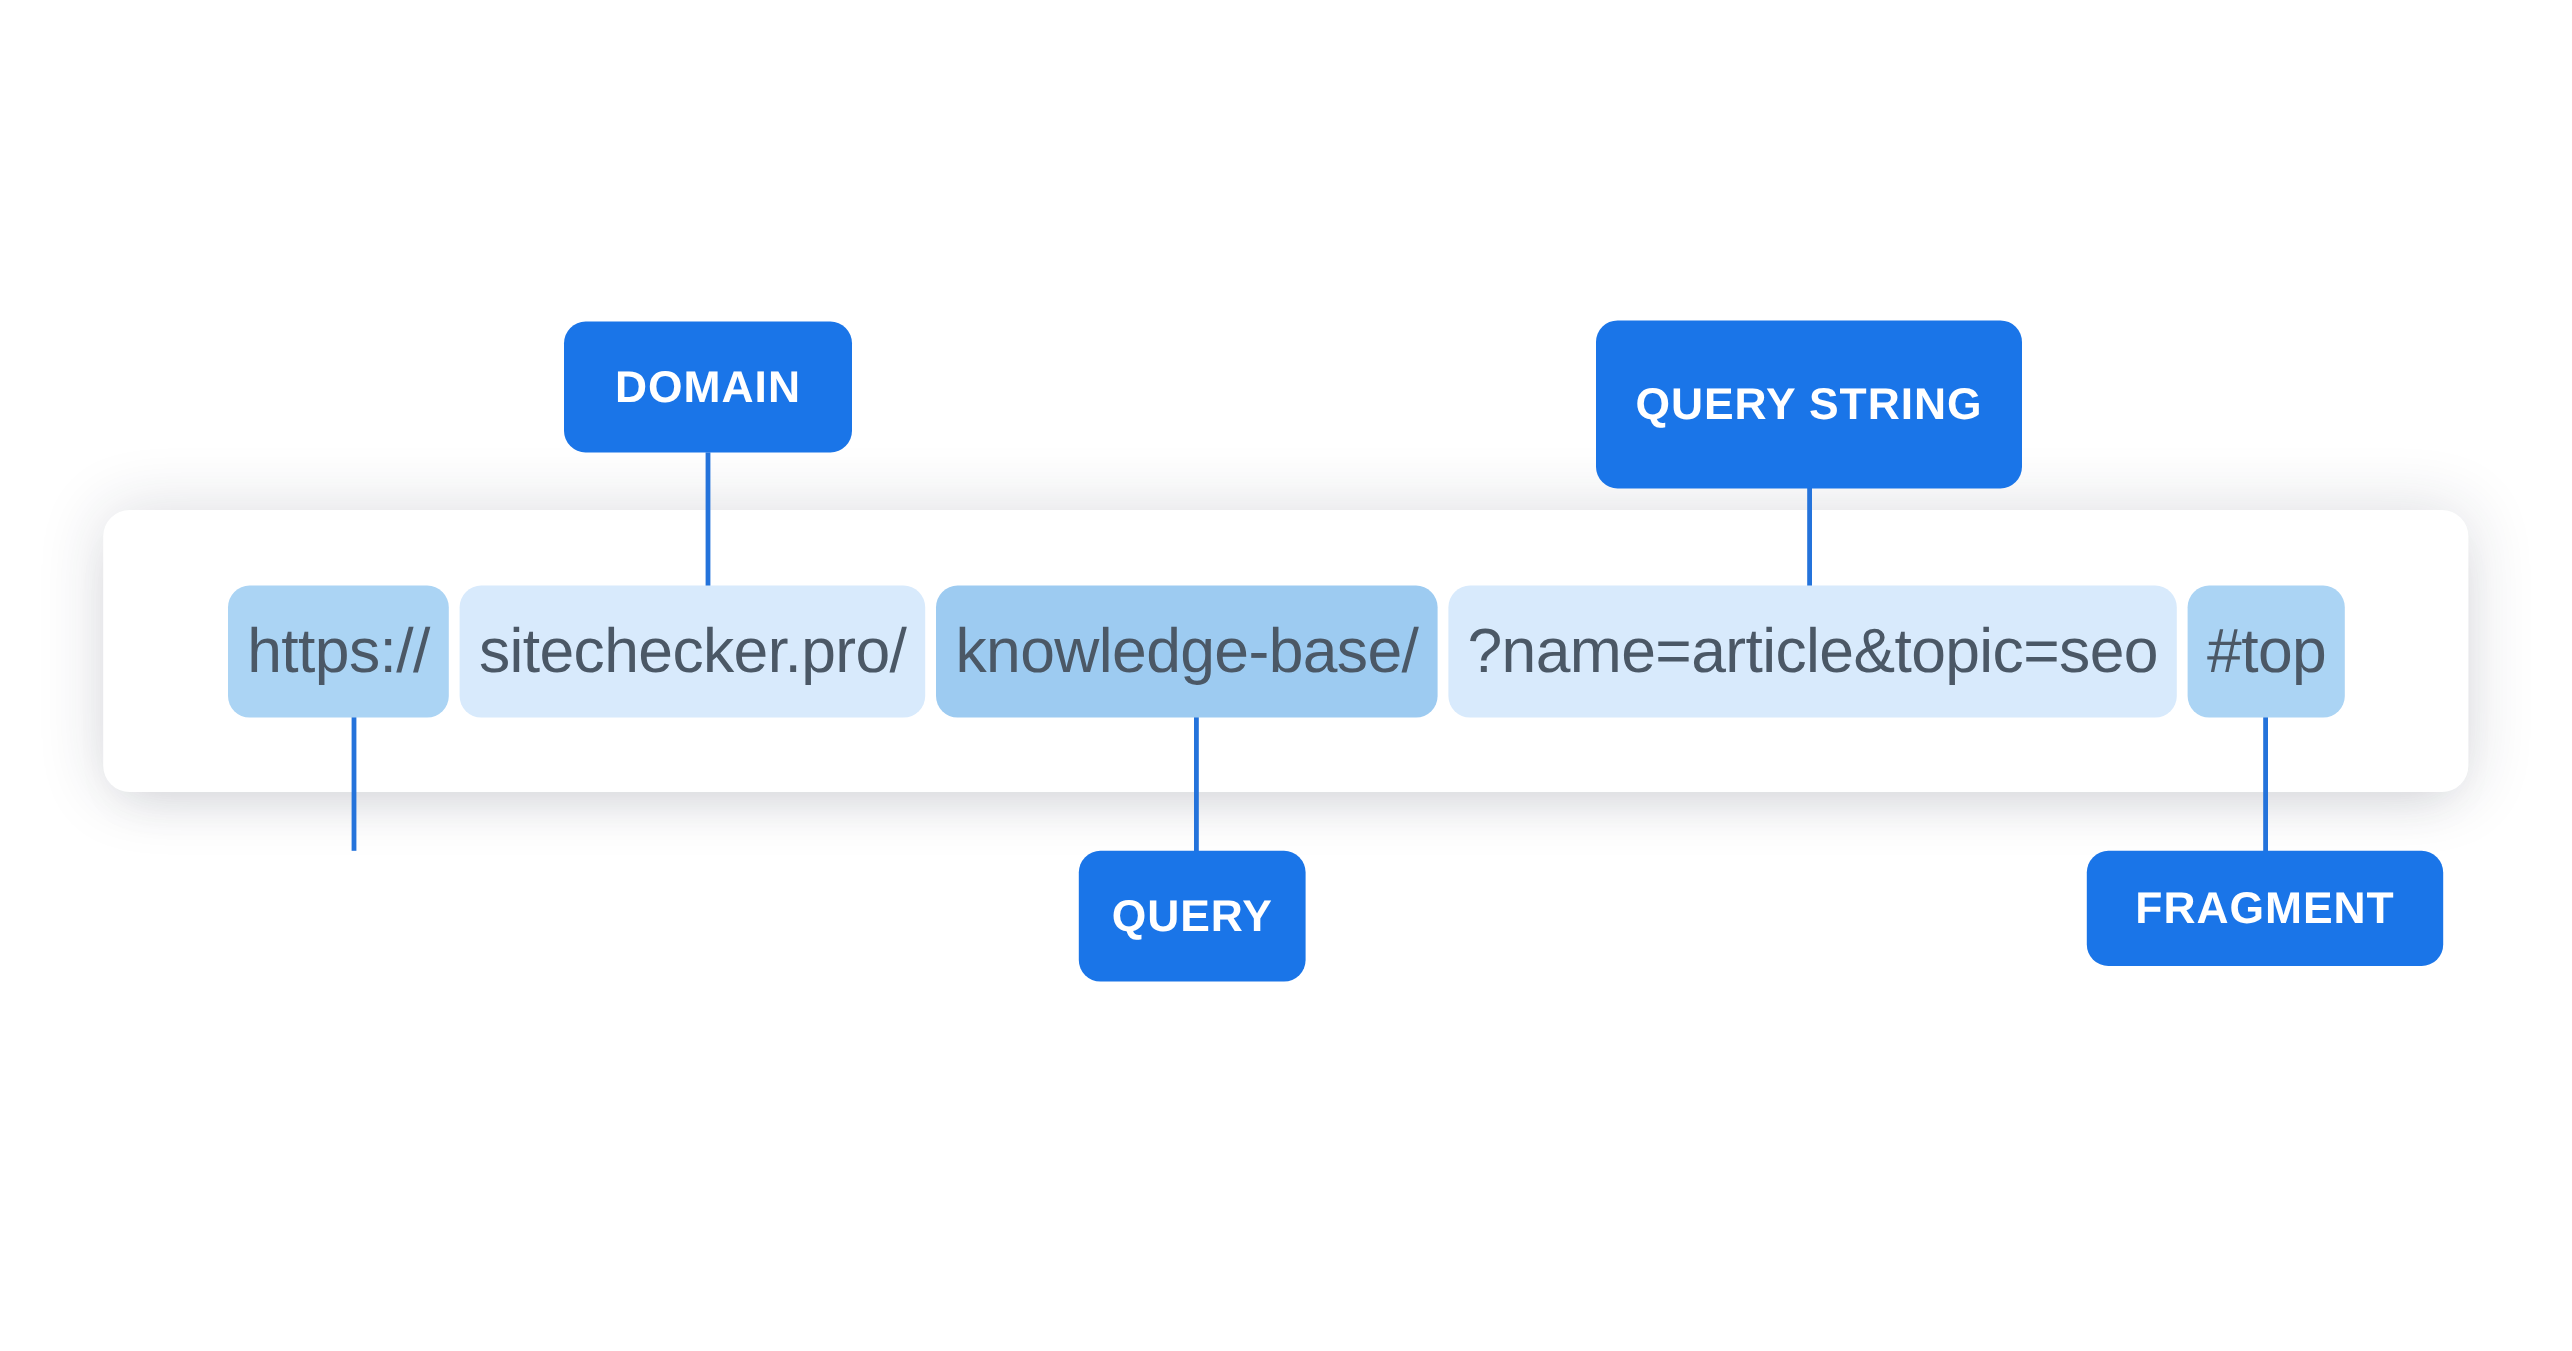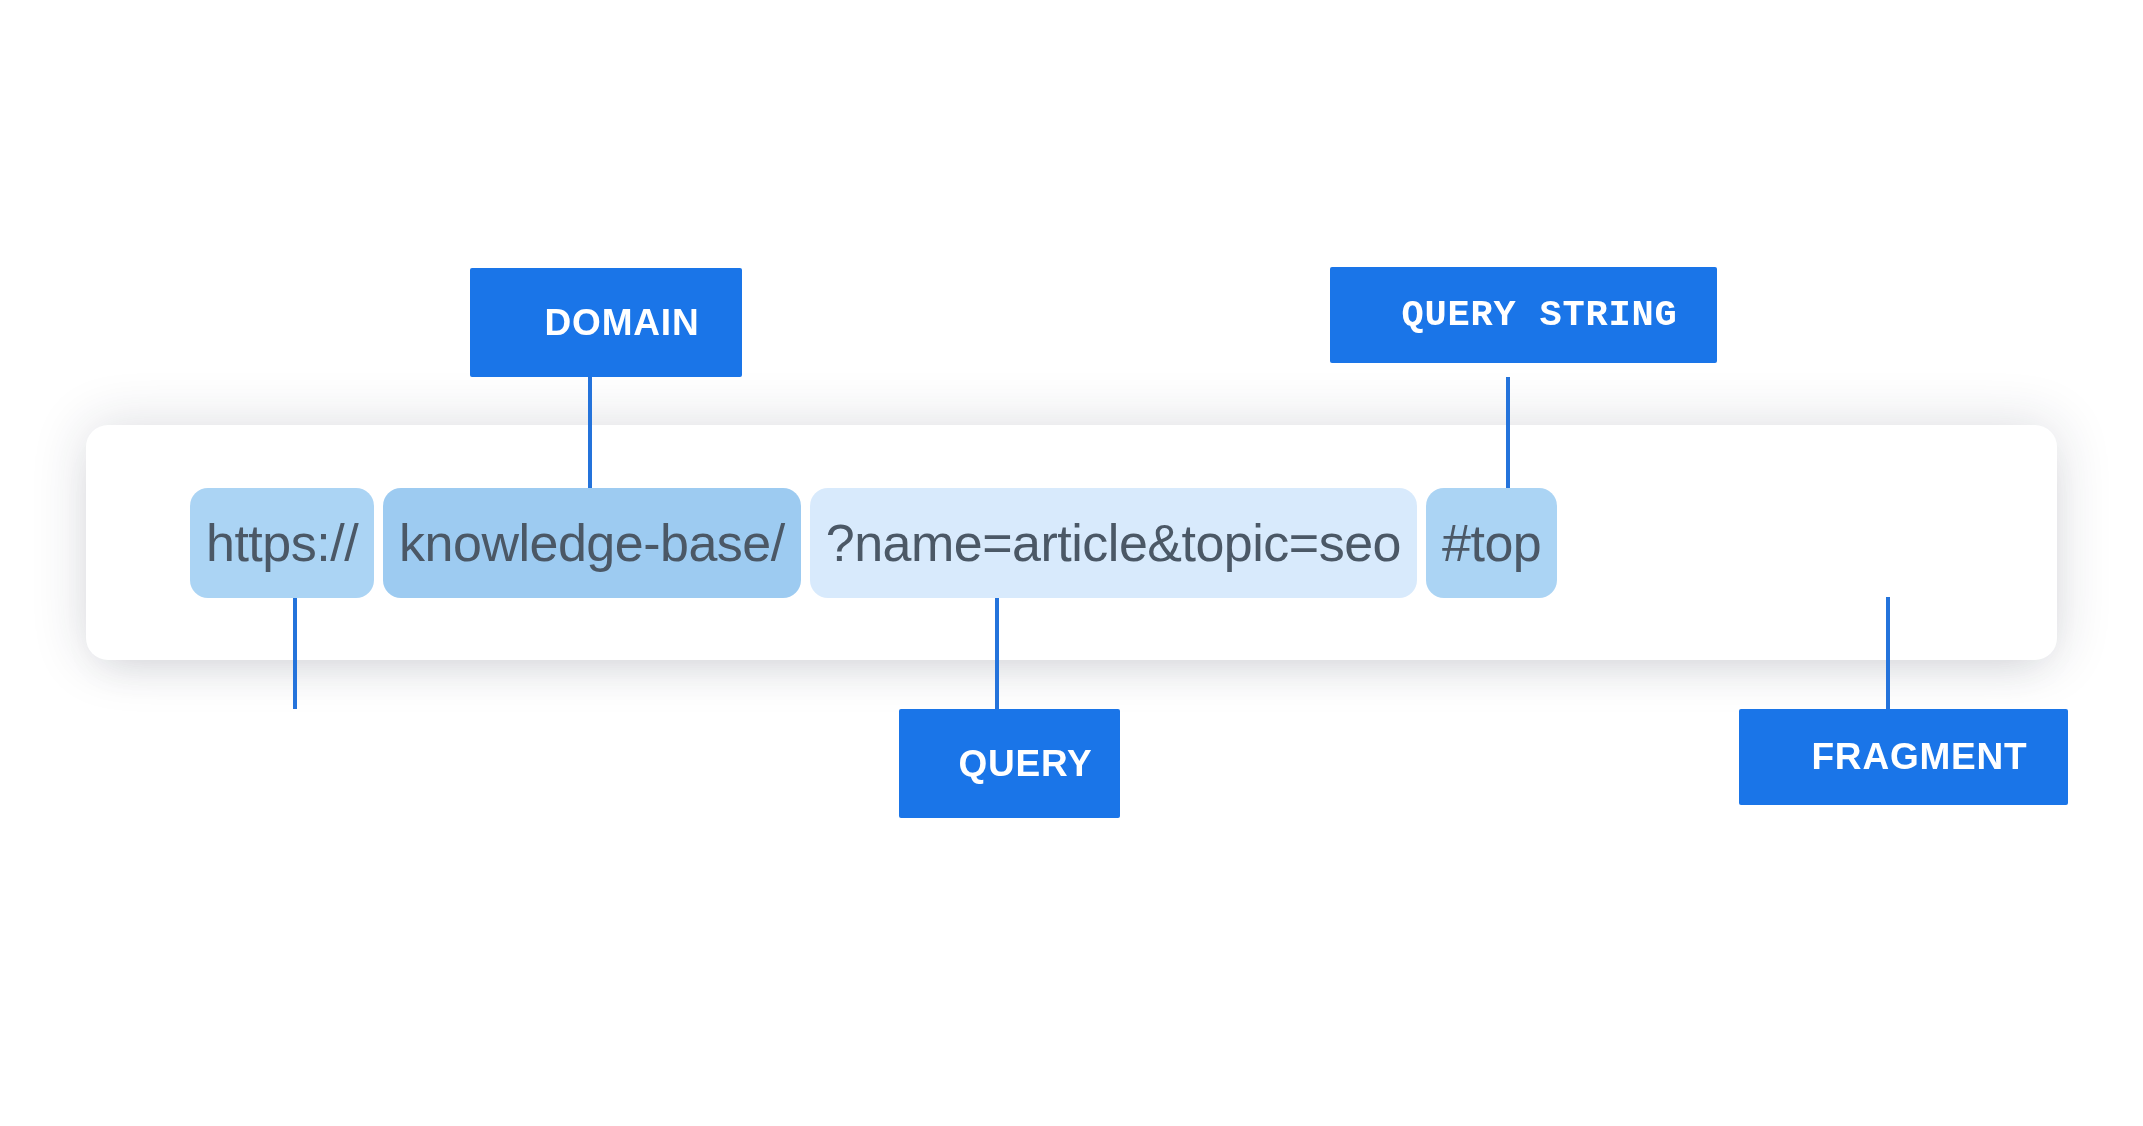--- a/index.html
+++ b/index.html
@@ -68,26 +68,25 @@
   .label-btn{
     position:absolute;
     display:flex;
     align-items:center;
     justify-content:center;
     background:var(--label-bg);
     color:var(--label-text);
     font-weight:700;
     font-size:37px;
     letter-spacing:0.8px;
-    border-radius:2px;
+    border-radius:18px;
     z-index:4;
-    padding-left:32px;
   }
   #label-domain  {left:470px; top:268px; width:240px; height:109px;}
-  #label-query   {left:1330px;top:267px; width:355px; height:96px;font-family:Liberation Mono, monospace;}
+  #label-query   {left:1330px;top:267px; width:355px; height:140px;}
   #label-protocol{left:153px; top:708px; width:277px; height:112px;}
   #label-path    {left:899px; top:709px; width:189px; height:109px;}
   #label-fragment{left:1739px;top:709px; width:297px; height:96px;}
 </style>
 </head>
 <body>
 
 <div class="canvas">
 
   <div class="label-btn" id="label-domain">DOMAIN</div>
@@ -96,20 +95,21 @@
   <div class="connector" id="line-domain"></div>
   <div class="connector" id="line-query"></div>
   <div class="connector" id="line-protocol"></div>
   <div class="connector" id="line-path"></div>
   <div class="connector" id="line-fragment"></div>
 
   <div class="card"></div>
 
   <div class="url-row">
     <div class="seg tone-medium">https://</div>
+    <div class="seg tone-light">sitechecker.pro/</div>
     <div class="seg tone-dark">knowledge-base/</div>
     <div class="seg tone-light">?name=article&amp;topic=seo</div>
     <div class="seg tone-medium">#top</div>
   </div>
 
   <div class="label-btn" id="label-path">QUERY</div>
   <div class="label-btn" id="label-fragment">FRAGMENT</div>
 
 </div>
 

